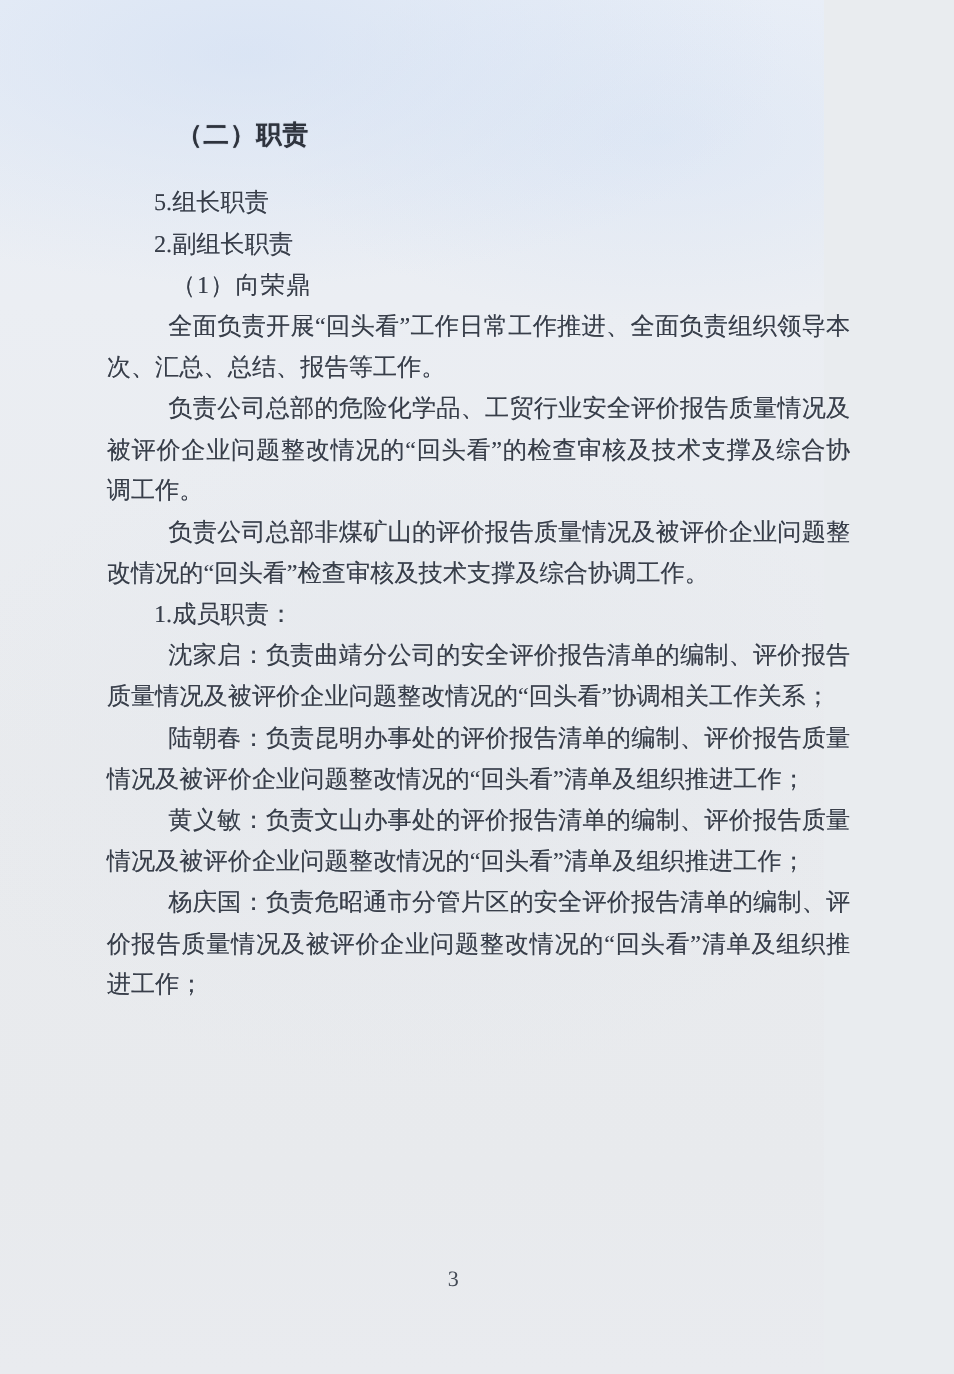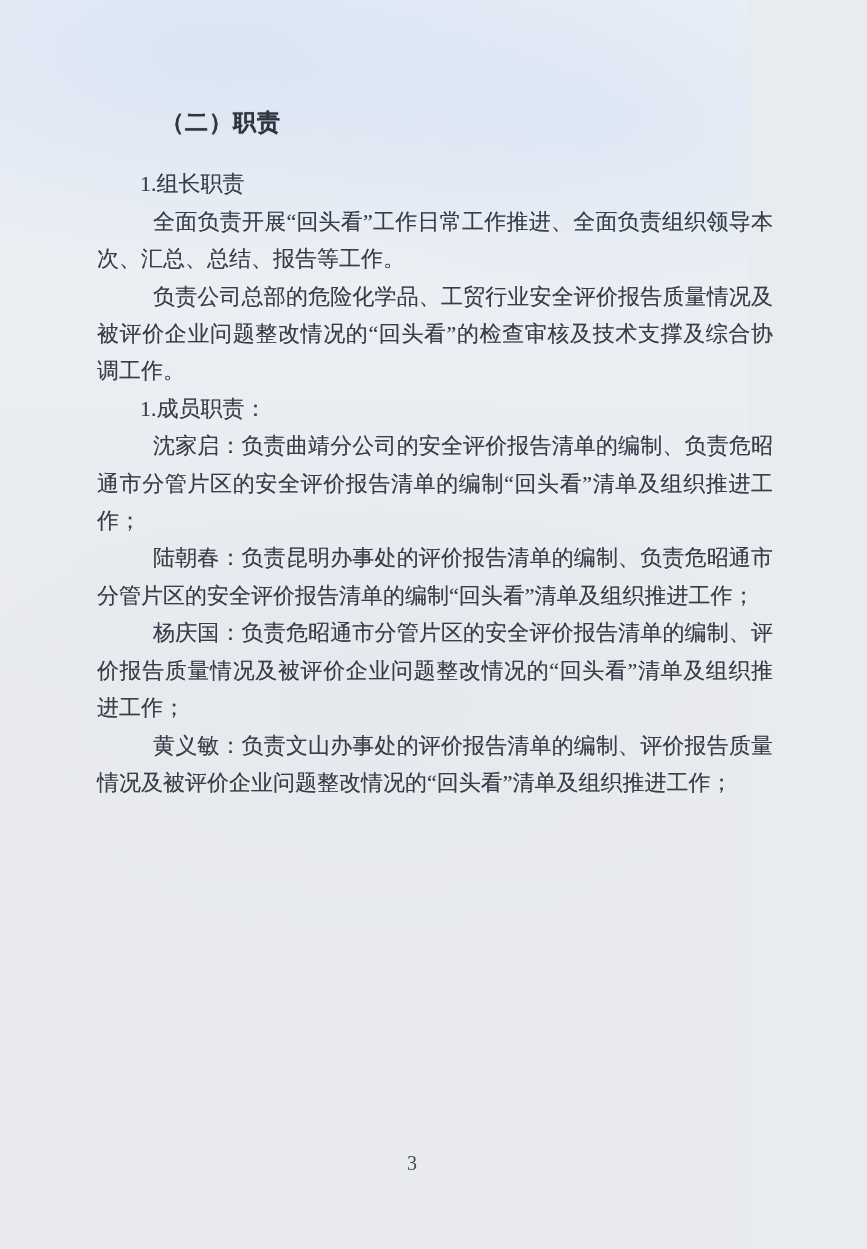--- a/index.html
+++ b/index.html
@@ -68,25 +68,28 @@
     color: #434a55;
     font-size: 20px;
   }
 </style>
 </head>
 <body>
 
 <div class="page">
   <div class="content">
     <h2 class="block heading">（二）职责</h2>
-    <p class="block item">1.组长职责</p>
+    <p class="block item">5.组长职责</p>
+    <p class="block item">2.副组长职责</p>
+    <p class="block sub">（1）向荣鼎</p>
     <p class="block para">全面负责开展“回头看”工作日常工作推进、全面负责组织领导本次、汇总、总结、报告等工作。</p>
     <p class="block para">负责公司总部的危险化学品、工贸行业安全评价报告质量情况及被评价企业问题整改情况的“回头看”的检查审核及技术支撑及综合协调工作。</p>
+    <p class="block para">负责公司总部非煤矿山的评价报告质量情况及被评价企业问题整改情况的“回头看”检查审核及技术支撑及综合协调工作。</p>
     <p class="block item">1.成员职责：</p>
-    <p class="block para">沈家启：负责曲靖分公司的安全评价报告清单的编制、负责危昭通市分管片区的安全评价报告清单的编制“回头看”清单及组织推进工作；</p>
-    <p class="block para">陆朝春：负责昆明办事处的评价报告清单的编制、负责危昭通市分管片区的安全评价报告清单的编制“回头看”清单及组织推进工作；</p>
+    <p class="block para">沈家启：负责曲靖分公司的安全评价报告清单的编制、评价报告质量情况及被评价企业问题整改情况的“回头看”协调相关工作关系；</p>
+    <p class="block para">陆朝春：负责昆明办事处的评价报告清单的编制、评价报告质量情况及被评价企业问题整改情况的“回头看”清单及组织推进工作；</p>
+    <p class="block para">黄义敏：负责文山办事处的评价报告清单的编制、评价报告质量情况及被评价企业问题整改情况的“回头看”清单及组织推进工作；</p>
     <p class="block para">杨庆国：负责危昭通市分管片区的安全评价报告清单的编制、评价报告质量情况及被评价企业问题整改情况的“回头看”清单及组织推进工作；</p>
-    <p class="block para">黄义敏：负责文山办事处的评价报告清单的编制、评价报告质量情况及被评价企业问题整改情况的“回头看”清单及组织推进工作；</p>
   </div>
   <div class="footer">
     <span>3</span>
   </div>
 </div>
 
 </body></html>

